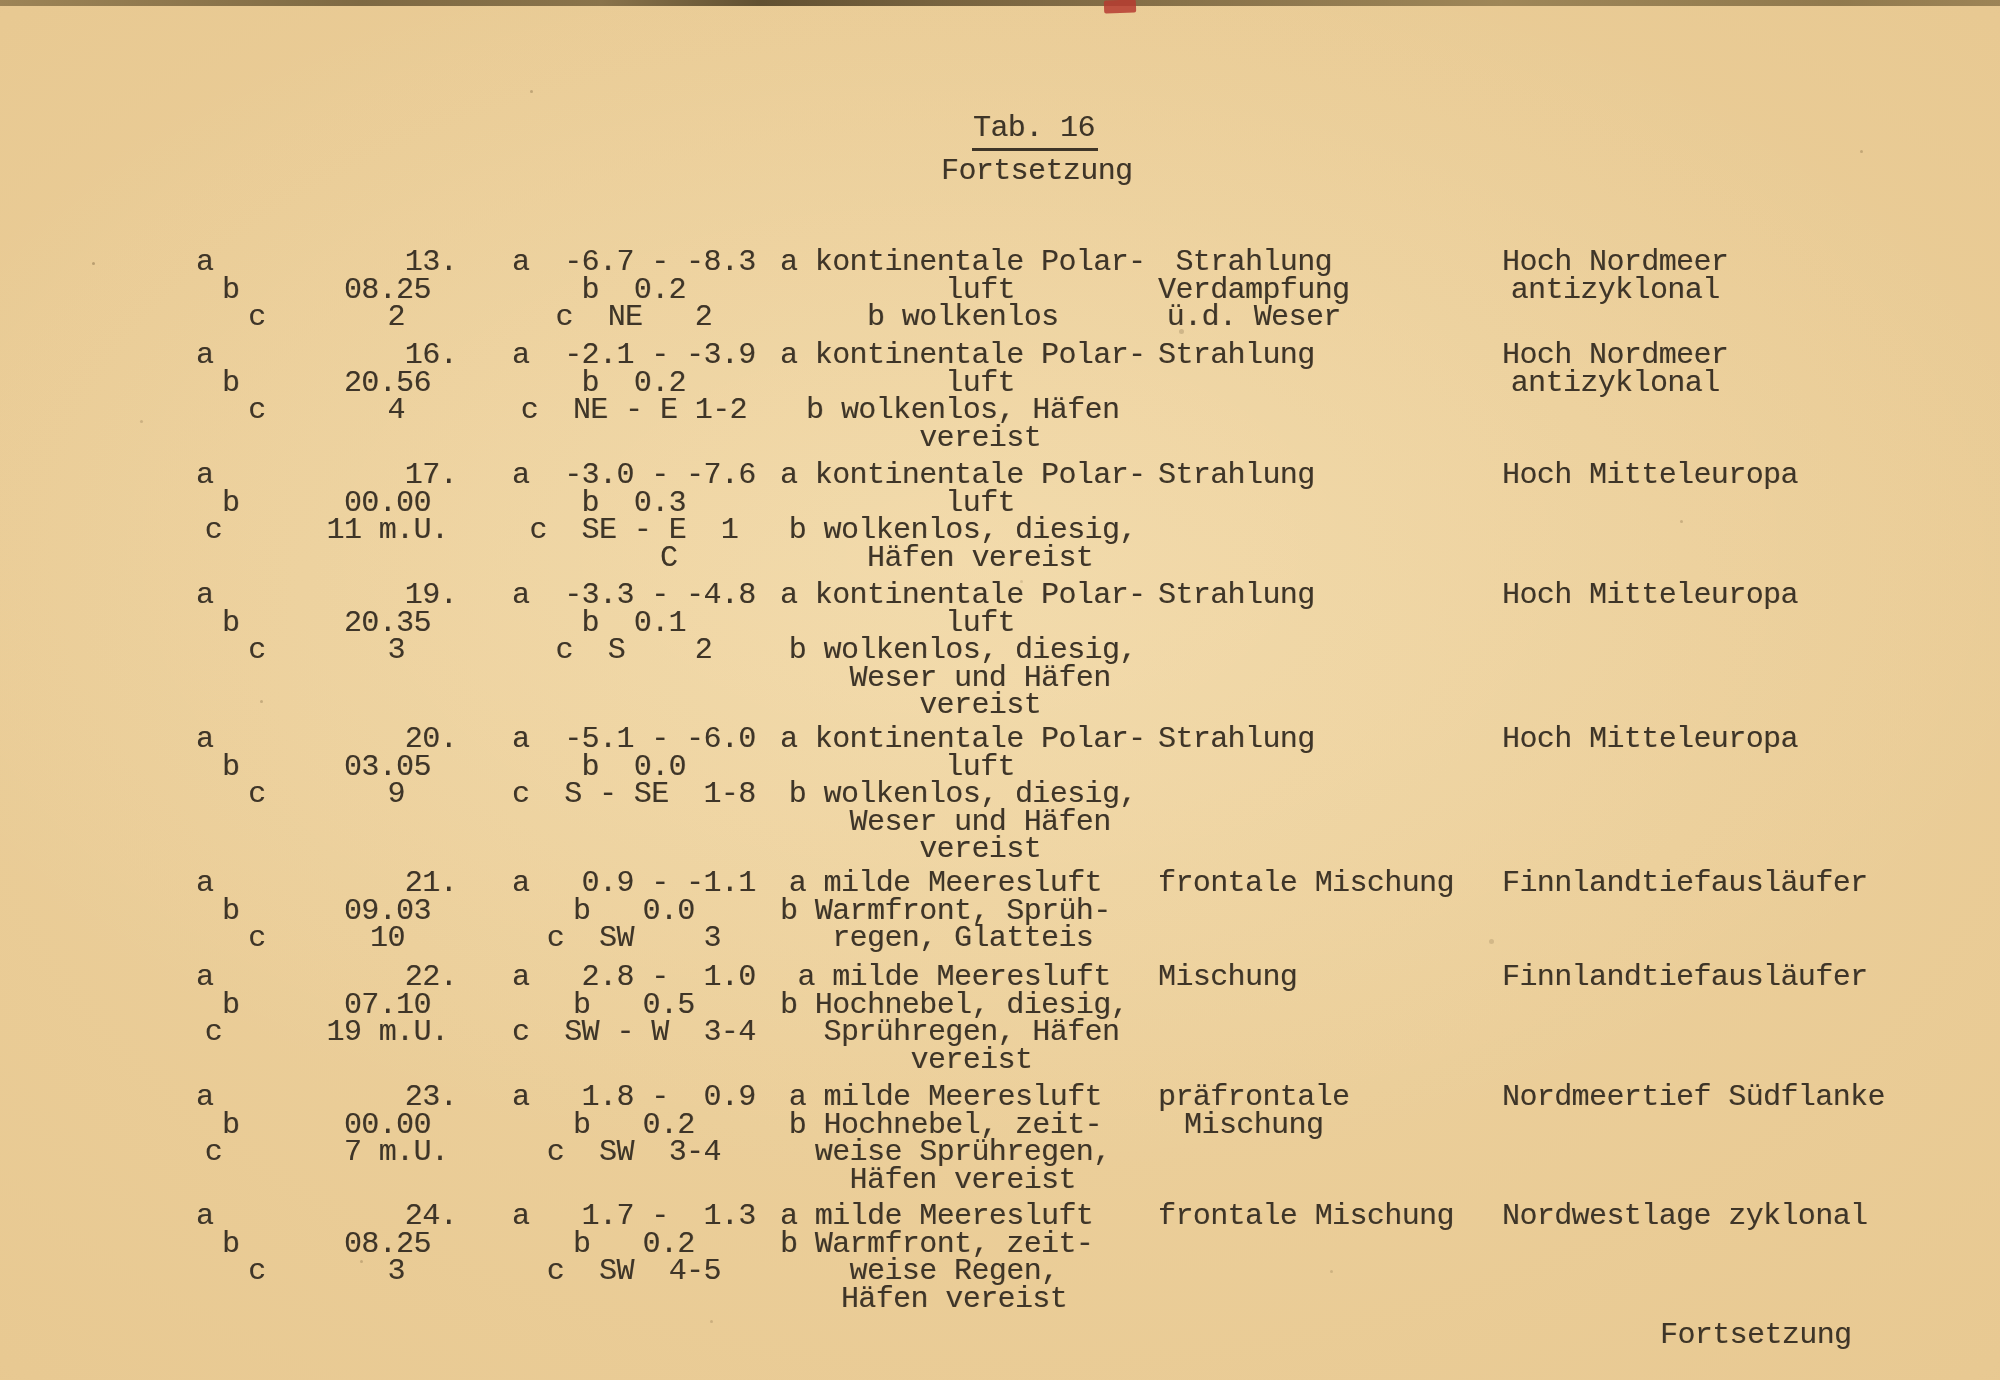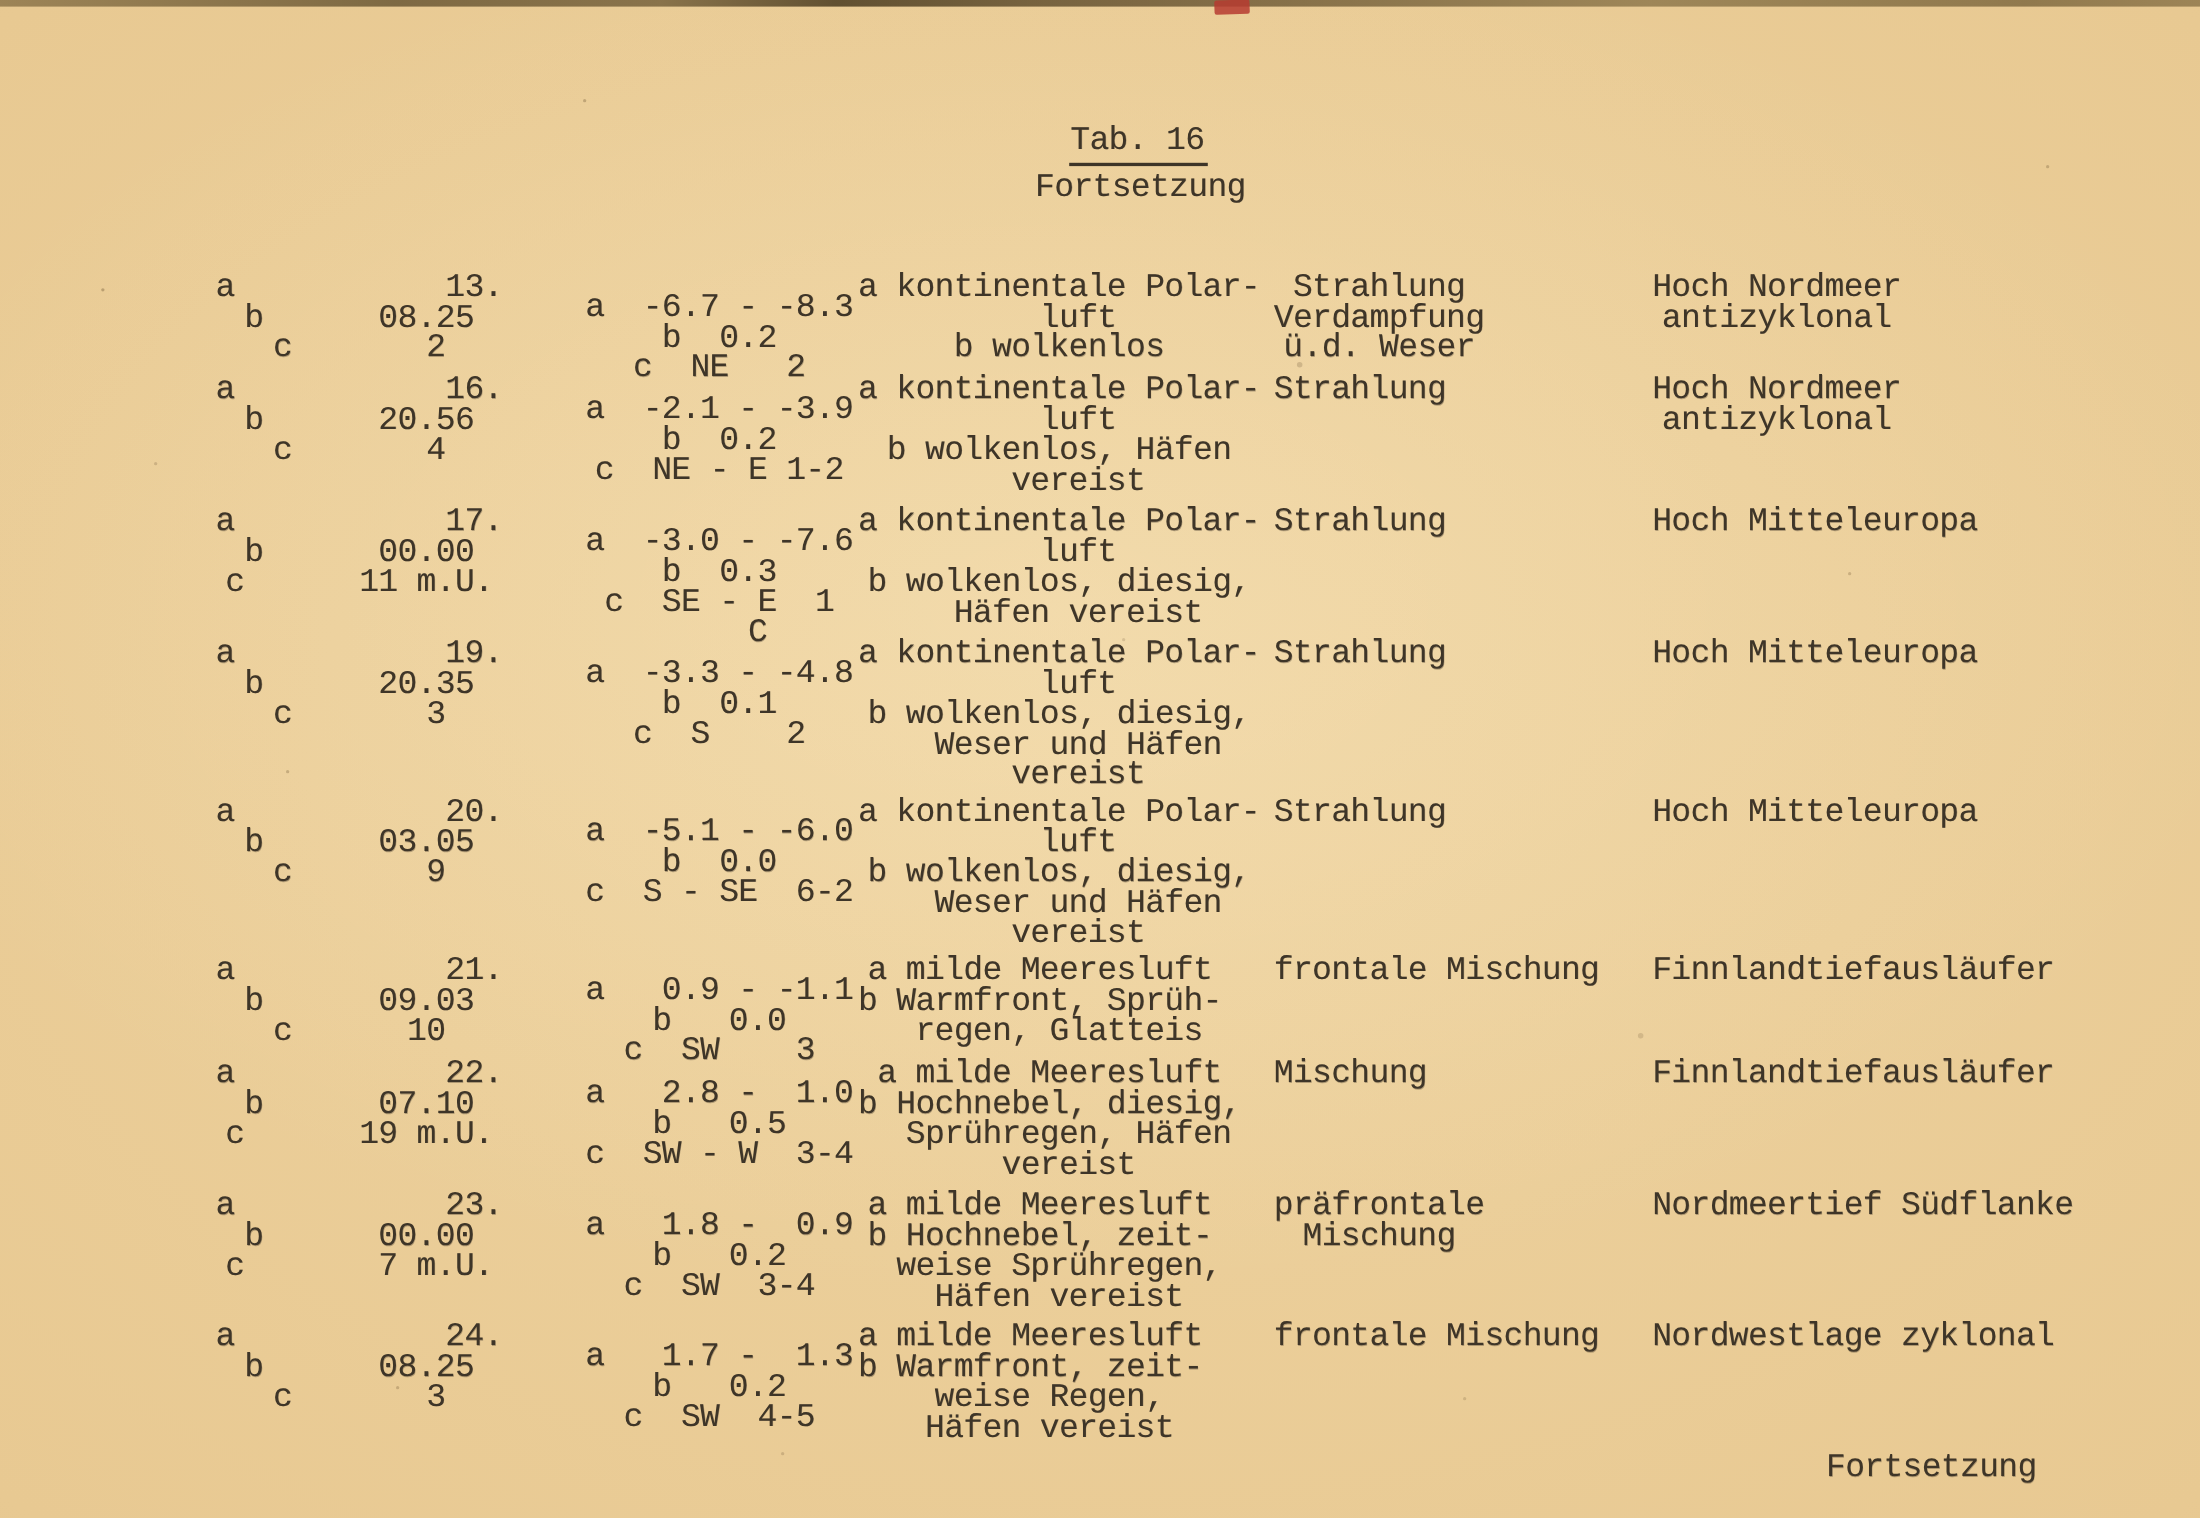--- a/index.html
+++ b/index.html
@@ -48,21 +48,21 @@
   .title-wrap{position:absolute;left:0;top:0;width:100%;}
   .title{
     position:absolute;left:972px;top:115px;
     border-bottom:3px solid #3e3528;
     padding:0 3px 5px 1px;
   }
   .subtitle{position:absolute;left:941px;top:158px;}
   .row{position:absolute;left:0;width:100%;}
   .col{position:absolute;top:0;text-align:center;}
   .c-date{left:196px;}
-  .c-temp{left:532px;margin-top:18px;}
+  .c-temp{left:512px;}
   .c-air{left:780px;}
   .c-proc{left:1158px;}
   .c-syn{left:1502px;}
   .footer{position:absolute;left:1660px;top:1322px;}
 </style>
 </head>
 <body>
 
 <div class="page">
 
@@ -139,21 +139,21 @@
     <pre class="col c-proc">Strahlung</pre>
     <pre class="col c-syn">Hoch Mitteleuropa</pre>
   </section>
 
   <section class="row" style="top:726px">
     <pre class="col c-date">a           20.
 b      03.05
 c       9</pre>
     <pre class="col c-temp">a  -5.1 - -6.0
 b  0.0
-c  S - SE  6-2</pre>
+c  S - SE  1-8</pre>
     <pre class="col c-air">a kontinentale Polar-
   luft
 b wolkenlos, diesig,
   Weser und Häfen
   vereist</pre>
     <pre class="col c-proc">Strahlung</pre>
     <pre class="col c-syn">Hoch Mitteleuropa</pre>
   </section>
 
   <section class="row" style="top:870px">

